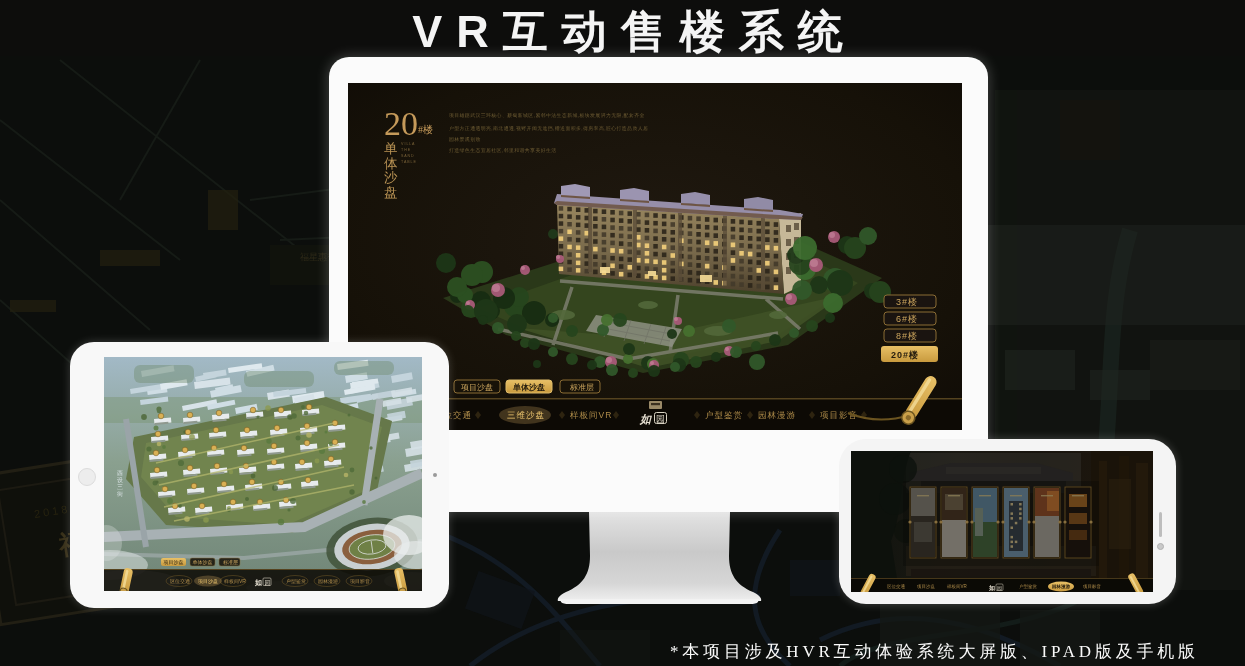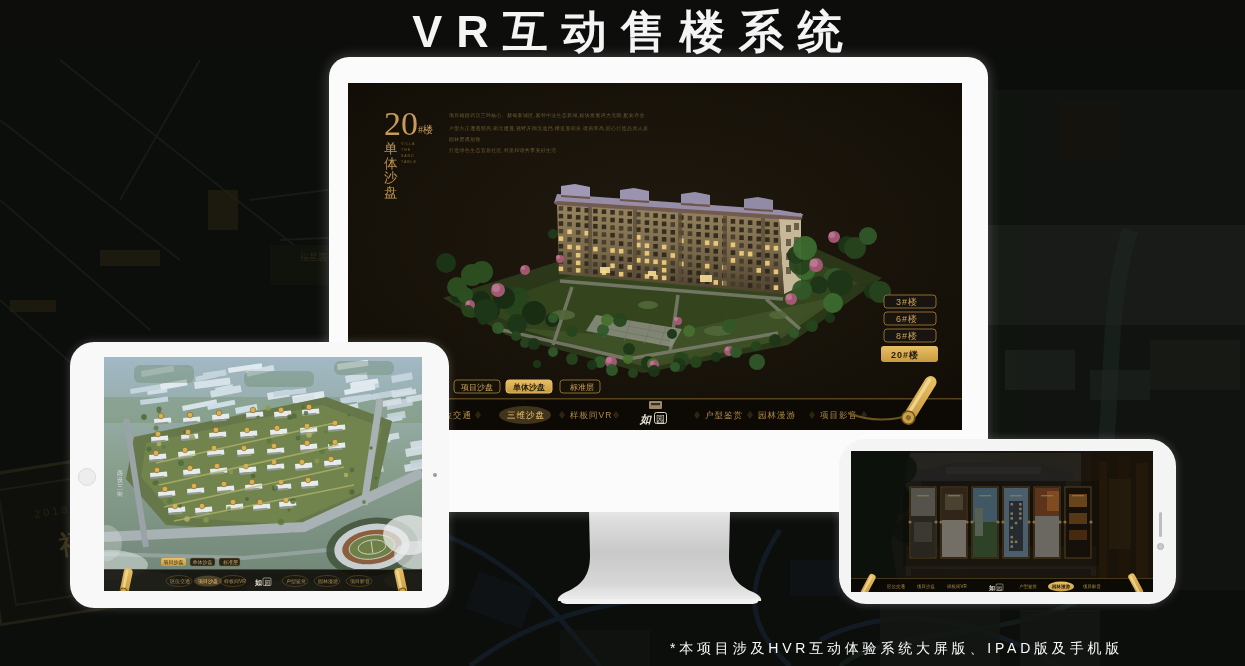--- a/index.html
+++ b/index.html
@@ -1082,13 +1082,13 @@
     <g transform="translate(17,133) rotate(28)">
       <rect x="-3" y="-11" width="7" height="23" rx="3" fill="url(#goldbtn3)"></rect>
       <rect x="-1.4" y="-9" width="2" height="19" rx="1" fill="#f4dd9a" opacity="0.8"></rect>
     </g>
     <g transform="translate(284,133) rotate(-28)">
       <rect x="-3" y="-11" width="7" height="23" rx="3" fill="url(#goldbtn3)"></rect>
       <rect x="-1.4" y="-9" width="2" height="19" rx="1" fill="#f4dd9a" opacity="0.8"></rect>
     </g>
   </svg>
 
-<div class="abs" style="left:670px;top:640px;color:#fafafa;font-size:14px;letter-spacing:3.8px;">*本项目涉及HVR互动体验系统大屏版、IPAD版及手机版</div>
+<div class="abs" style="left:670px;top:640px;color:#fafafa;font-size:17px;letter-spacing:3.8px;font-family:Liberation Serif, serif;">*本项目涉及HVR互动体验系统大屏版、IPAD版及手机版</div>
 
 </body></html>

